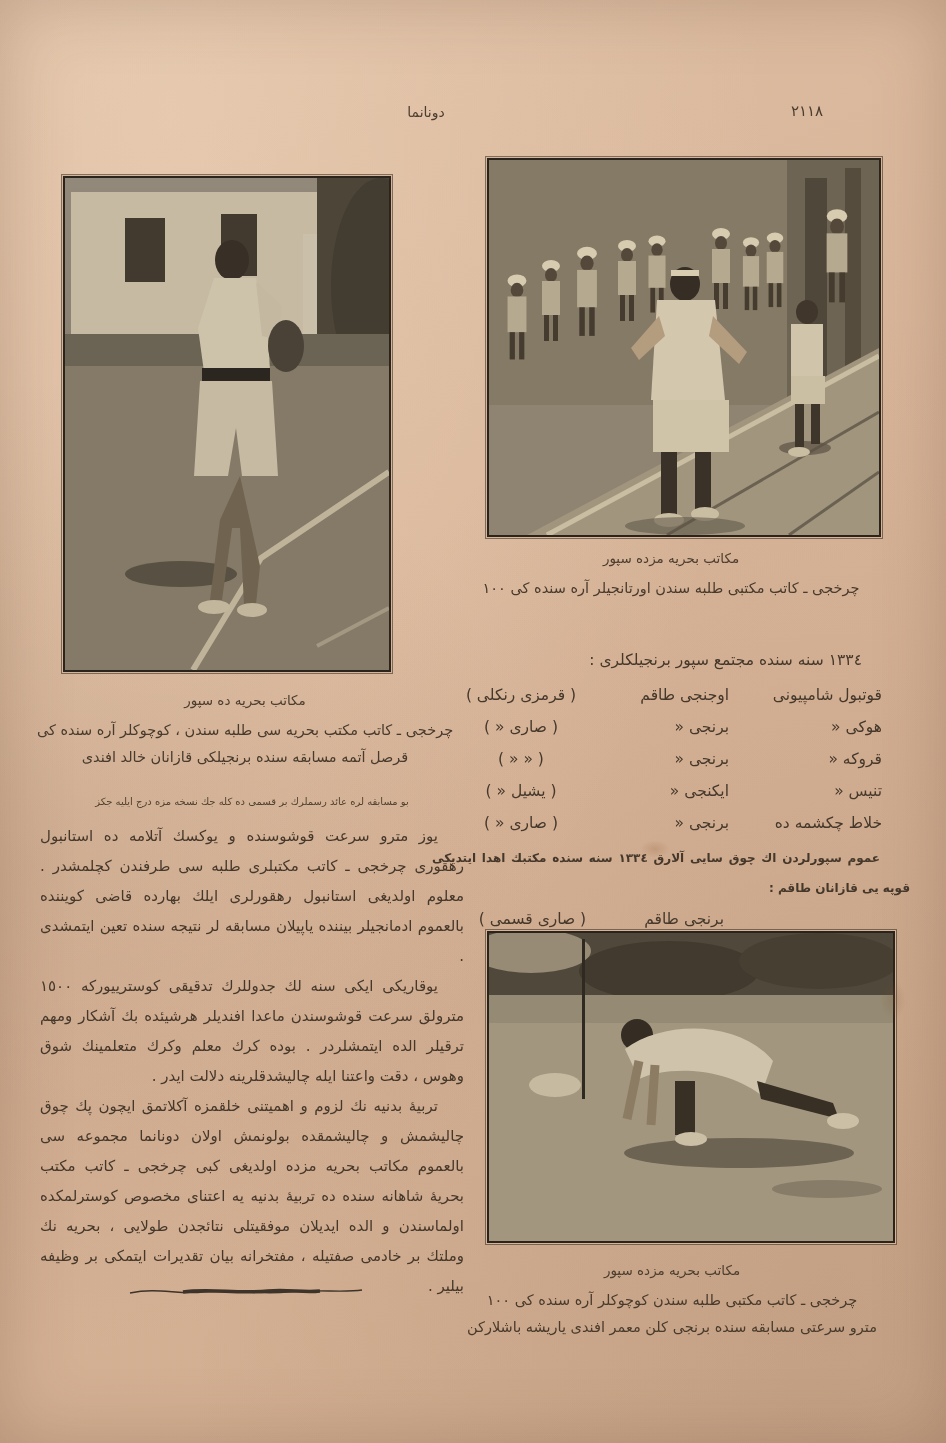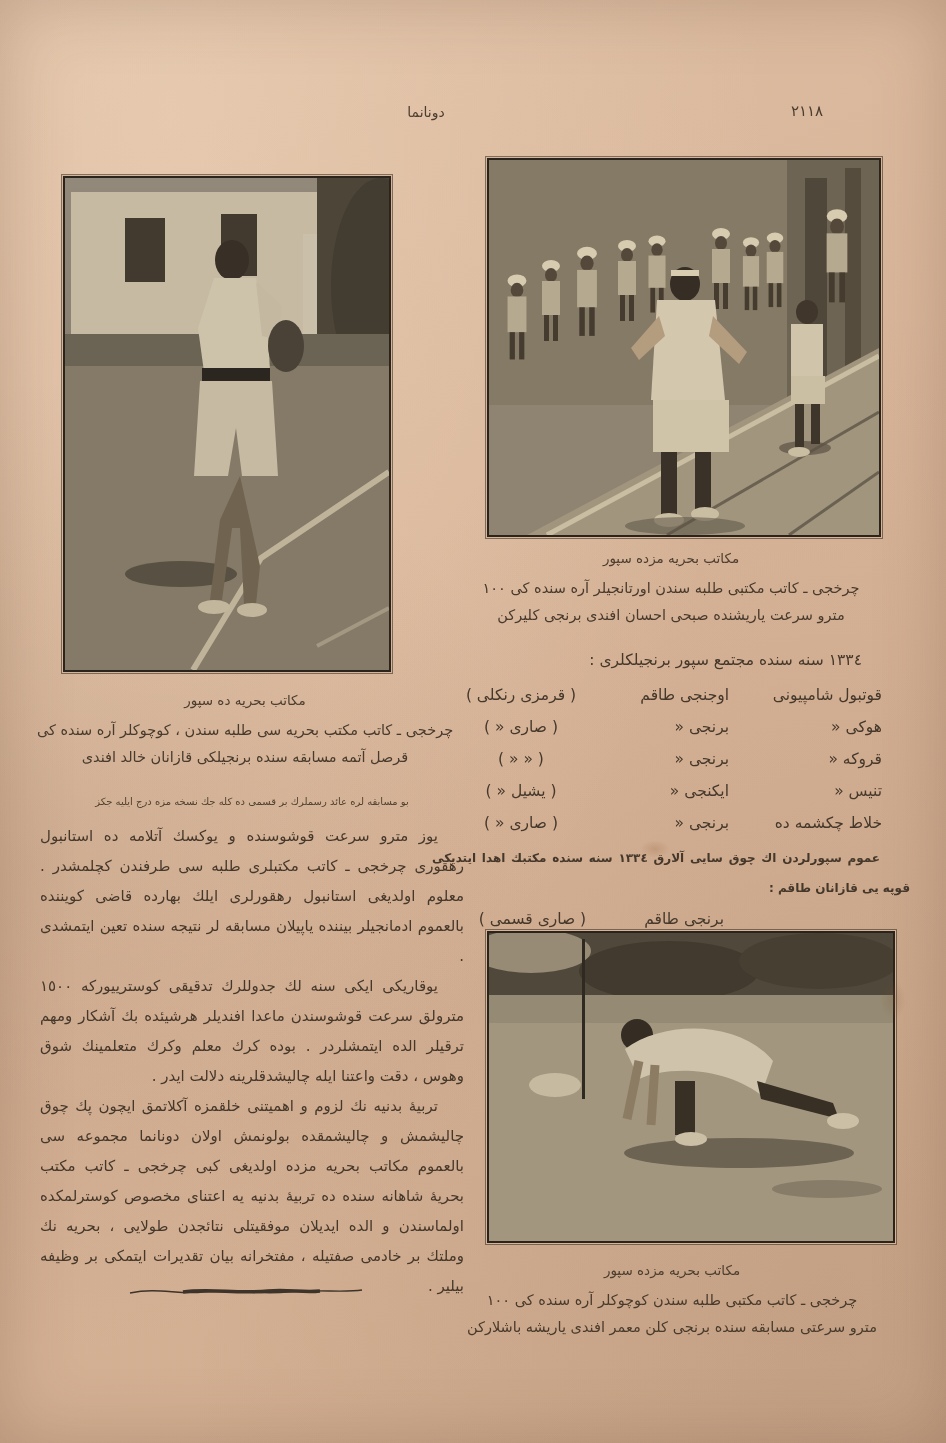--- a/index.html
+++ b/index.html
@@ -141,21 +141,20 @@
       <rect x="206" y="292" width="16" height="58" fill="#3a3128"></rect>
       <ellipse cx="180" cy="360" rx="15" ry="7" fill="#c9bda2"></ellipse>
       <ellipse cx="216" cy="354" rx="14" ry="7" fill="#c9bda2"></ellipse>
       <ellipse cx="196" cy="366" rx="60" ry="9" fill="#5c5345" opacity="0.55"></ellipse>
     </svg>
   </figure>
 
   <div class="abs caption cap-topright">
     <div class="cap-title">مكاتب بحریه مزده سپور</div>
     <div class="cap-line">چرخجی ـ كاتب مكتبی طلبه سندن اورتانجیلر آره سنده كی ١٠٠</div>
-    <div class="cap-line">مترو سرعت یاریشنده صبحی احسان افندی برنجی كلیركن</div>
   </div>
 
   <div class="abs results">
     <div class="res-heading">١٣٣٤ سنه سنده مجتمع سپور برنجیلكلری :</div>
     <div class="res-row">
       <span class="res-sport">قوتبول شامپیونی</span>
       <span class="res-rank">اوجنجی طاقم</span>
       <span class="res-color">( قرمزی رنكلی )</span>
     </div>
     <div class="res-row">

